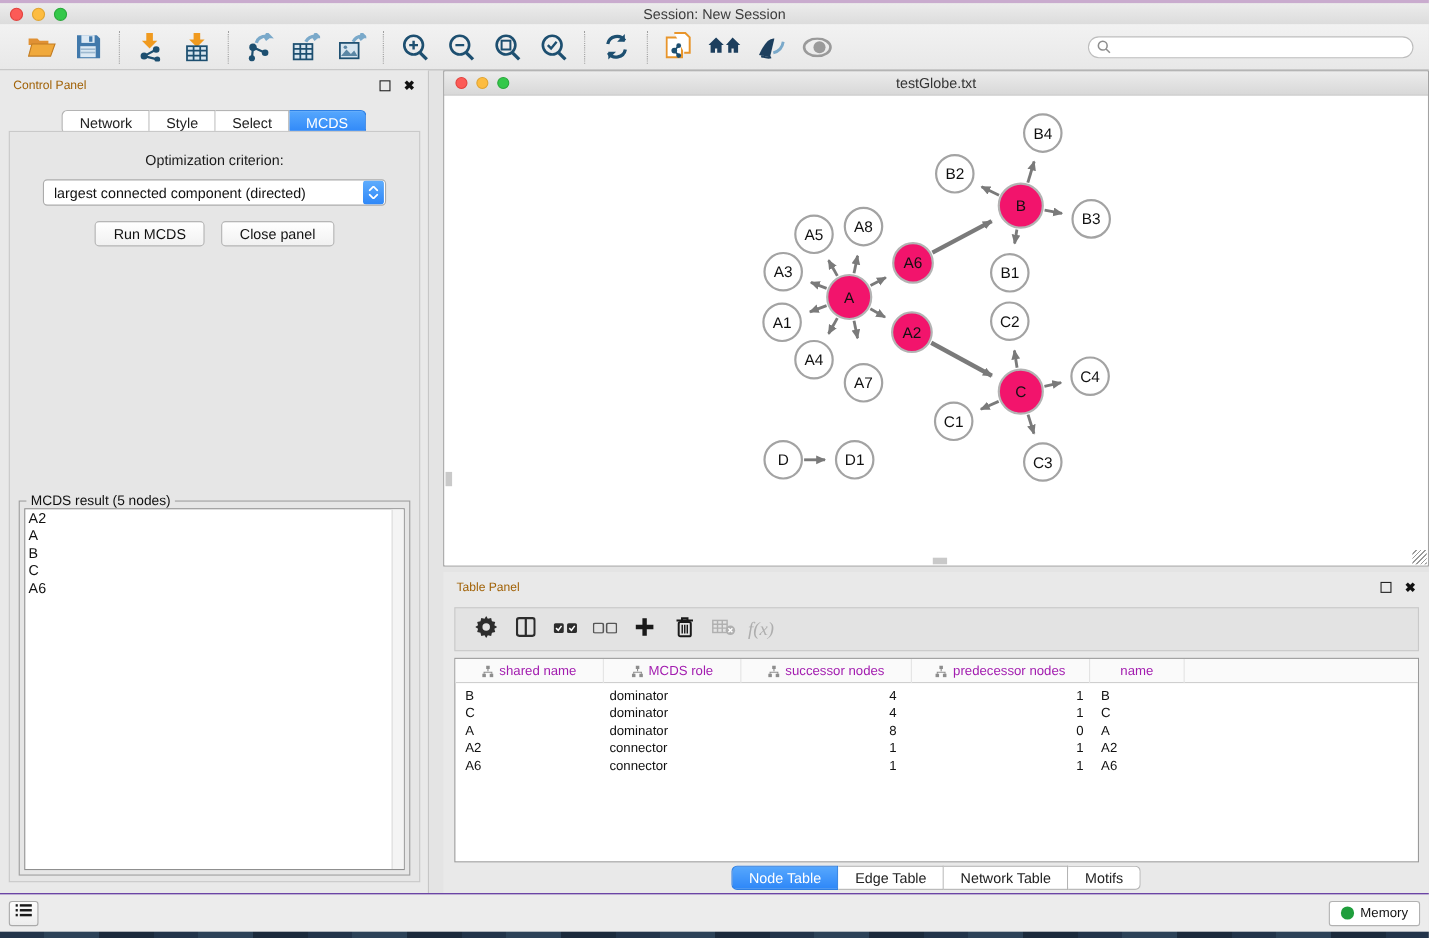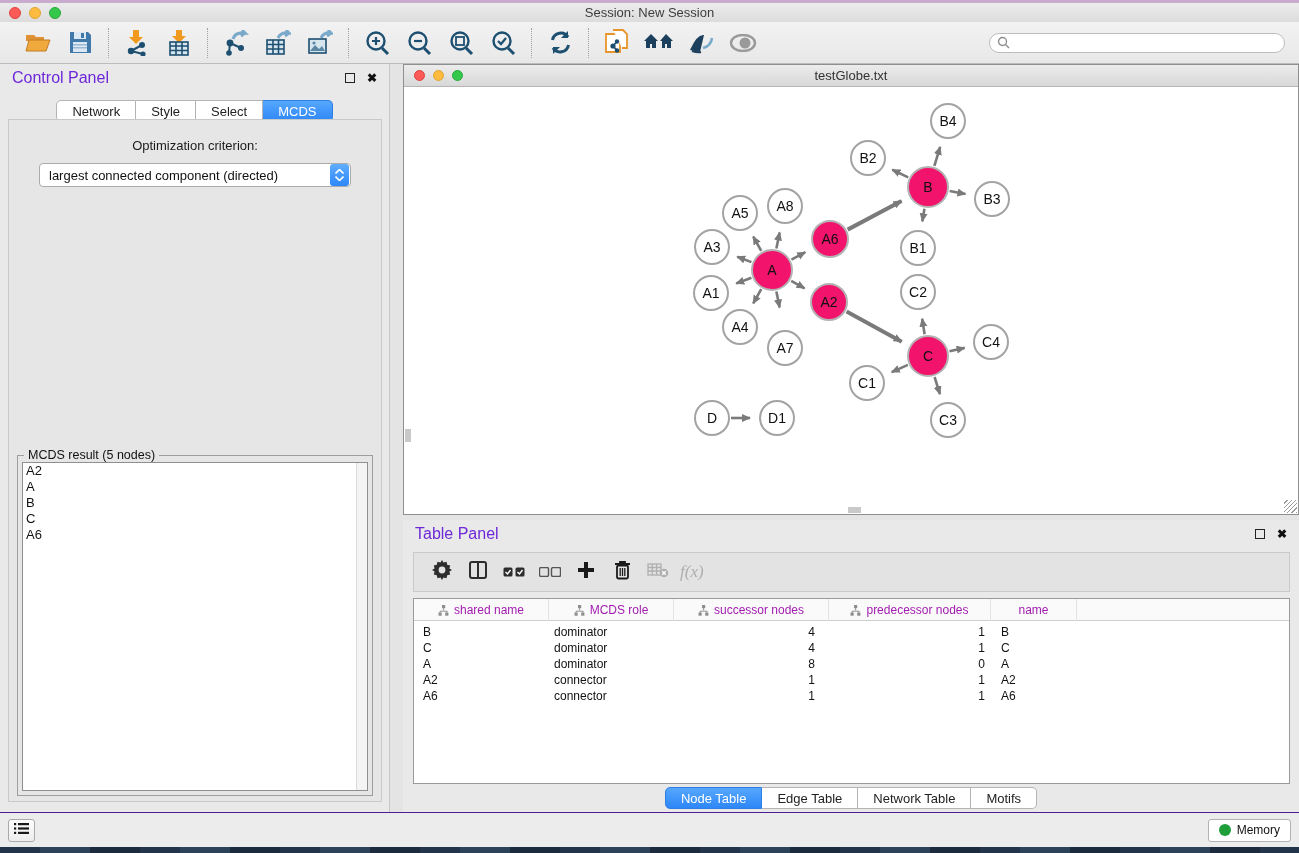--- a/index.html
+++ b/index.html
@@ -29,21 +29,21 @@
   .toolbar svg { display:block; }
   .search-wrap { margin-left:auto; margin-right:4px; }
   .search-field { width:296px; height:20px; border:1px solid #bdbdbd; border-radius:10px; background:#fff;
     display:flex; align-items:center; padding:0 7px; gap:4px; }
   .search-field input { border:none; outline:none; flex:1; font-size:12px; background:transparent; }
 
   
   .control-panel { position:absolute; top:64px; left:0; width:390px; height:748px;
     background:#e9e9e9; border-right:1px solid #c6c6c6; }
   .panel-head { height:28px; display:flex; align-items:center; padding:0 12px; }
-  .panel-head .panel-title { font-size:16px; color:#6d28d9; }
+  .panel-head .panel-title { font-size:11px; color:#a16207; }
   .panel-head .panel-icons { margin-left:auto; display:flex; gap:12px; align-items:center; }
   .float-box { width:10px; height:10px; border:1.5px solid #222; }
   .close-x { font-size:12px; color:#111; font-weight:bold; line-height:10px; }
 
   .seg-tabs { display:flex; justify-content:center; }
   .seg-tab { height:22px; padding:0 15px; background:#fff; border:1px solid #b4b4b4; border-left:none;
     font-size:13px; color:#222; display:flex; align-items:center; }
   .seg-tab:first-child { border-left:1px solid #b4b4b4; border-radius:5px 0 0 5px; }
   .seg-tab:last-child { border-radius:0 5px 5px 0; }
   .seg-tab.active { background:linear-gradient(#56a7fd,#2e87f8); border-color:#2d7fe4; color:#fff; }
@@ -347,20 +347,24 @@
     <div class="dropdown">
       <div class="dd-value">largest connected component (directed)</div>
       <div class="dd-stepper">
         <svg width="9" height="5" viewBox="0 0 9 5">
             <path d="M0.5 4.5 L4.5 0.5 L8.5 4.5" stroke="#fff" stroke-width="1.6" fill="none"></path>
           </svg>
         <svg width="9" height="5" viewBox="0 0 9 5">
             <path d="M0.5 0.5 L4.5 4.5 L8.5 0.5" stroke="#fff" stroke-width="1.6" fill="none"></path>
           </svg>
       </div>
+    </div>
+    <div class="btn-row">
+      <div class="mac-btn">Run MCDS</div>
+      <div class="mac-btn">Close panel</div>
     </div>
     <div class="result-fieldset">
       <div class="result-legend">MCDS result (5 nodes)</div>
       <div class="result-list" id="result-list">
         <div class="result-scroll"></div>
       <div class="result-item">A2</div>
           <div class="result-item">A</div>
           <div class="result-item">B</div>
           <div class="result-item">C</div>
           <div class="result-item">A6</div>

